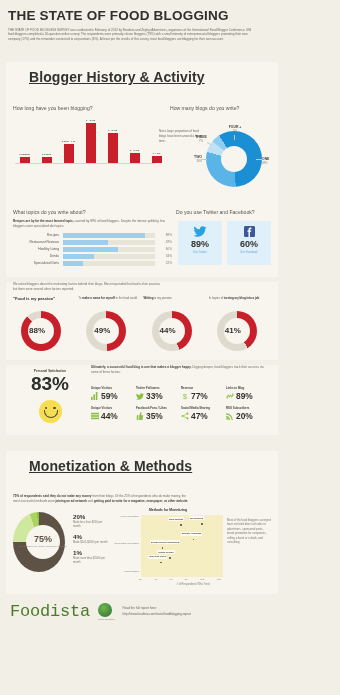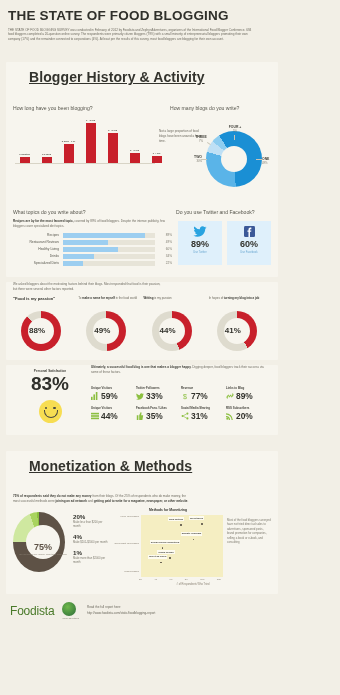--- a/index.html
+++ b/index.html
@@ -136,21 +136,21 @@
 
   
   .s5{display:flex;padding:0 7px 8px 7px;}
   .s5-left{width:160px;}
   .money-flex{display:flex;align-items:center;margin-top:4px;}
   .money-donut{width:60px;height:60px;border-radius:50%;position:relative;
     background:conic-gradient(#5e5246 0deg 270deg,#cfe8a0 270deg 342deg,
       #a9d45f 342deg 356.4deg,#8bbf3f 356.4deg 360deg);}
   .money-donut:after{content:"";position:absolute;left:13px;top:13px;
     width:34px;height:34px;border-radius:50%;background:#f7f5ee;}
-  .money-center{position:absolute;left:0;top:8px;width:60px;height:60px;
+  .money-center{position:absolute;left:0;top:0;width:60px;height:60px;
     display:flex;flex-direction:column;align-items:center;justify-content:center;
     z-index:2;}
   .money-pct{font-size:9px;font-weight:bold;color:#5e5246;line-height:1;}
   .money-sub{font-size:2.4px;color:#8a8275;text-align:center;line-height:1.35;
              margin-top:1px;}
   .money-legend{padding-left:8px;}
   .ml-item{margin-bottom:5px;}
   .ml-pct{font-size:6.2px;font-weight:bold;color:#33332d;line-height:1;}
   .ml-desc{font-size:2.7px;color:#7d7a6e;line-height:1.45;margin-top:1px;}
 
@@ -171,22 +171,22 @@
           padding:.5px 1px;}
   .x-axis{display:flex;justify-content:space-between;width:82px;
           margin-left:26px;font-size:2.5px;color:#8a8275;padding-top:1px;}
   .x-title{font-size:2.6px;color:#8a8275;text-align:center;width:108px;
            margin-left:26px;margin-top:2px;}
   .scatter-note{font-size:2.8px;line-height:1.6;color:#7d7a6e;
                 width:44px;padding-left:4px;padding-top:10px;}
 
   
   .footer{display:flex;align-items:center;padding:8px 10px 0 10px;gap:8px;}
-  .logo-foodista{font-family:Liberation Sans, sans-serif;
-                 font-size:12px;color:#4a7a2a;letter-spacing:-.2px;}
+  .logo-foodista{font-family:Liberation Mono, monospace;
+                 font-size:17px;color:#4a7a2a;letter-spacing:-.2px;}
   .logo-zephyr{width:14px;height:14px;border-radius:50%;
                background:radial-gradient(circle at 40% 35%,#6fb84a,#2b6b3a);
                position:relative;}
   .zephyr-cap{font-size:2px;color:#7d7a6e;text-align:center;margin-top:1px;}
   .foot-text{font-size:3.1px;line-height:1.7;color:#6d6a5f;}
 </style>
 </head>
 <body>
 
 <div class="page">
@@ -457,21 +457,21 @@
               <div class="m-lab">Social Media Sharing</div>
               <div class="m-val">
                 <div class="m-ico">
                   <svg width="8" height="8" viewBox="0 0 10 10">
                     <circle cx="8" cy="2" r="1.3" fill="#8bbf3f"></circle>
                     <circle cx="2" cy="5" r="1.3" fill="#8bbf3f"></circle>
                     <circle cx="8" cy="8" r="1.3" fill="#8bbf3f"></circle>
                     <path stroke="#8bbf3f" stroke-width=".8" d="M7 2.5L3 4.5M3 5.5L7 7.5"></path>
                   </svg>
                 </div>
-                <div class="m-num">31%</div>
+                <div class="m-num">47%</div>
               </div>
             </div>
             <div class="m-cell">
               <div class="m-lab">RSS Subscribers</div>
               <div class="m-val">
                 <div class="m-ico">
                   <svg width="8" height="8" viewBox="0 0 10 10">
                     <circle cx="1.5" cy="8.5" r="1.2" fill="#8bbf3f"></circle>
                     <path d="M0 5a5 5 0 0 1 5 5H3.4A3.4 3.4 0 0 0 0 6.6z" fill="#8bbf3f"></path>
                     <path d="M0 1.5A8.5 8.5 0 0 1 8.5 10H7A7 7 0 0 0 0 3z" fill="#8bbf3f"></path>

